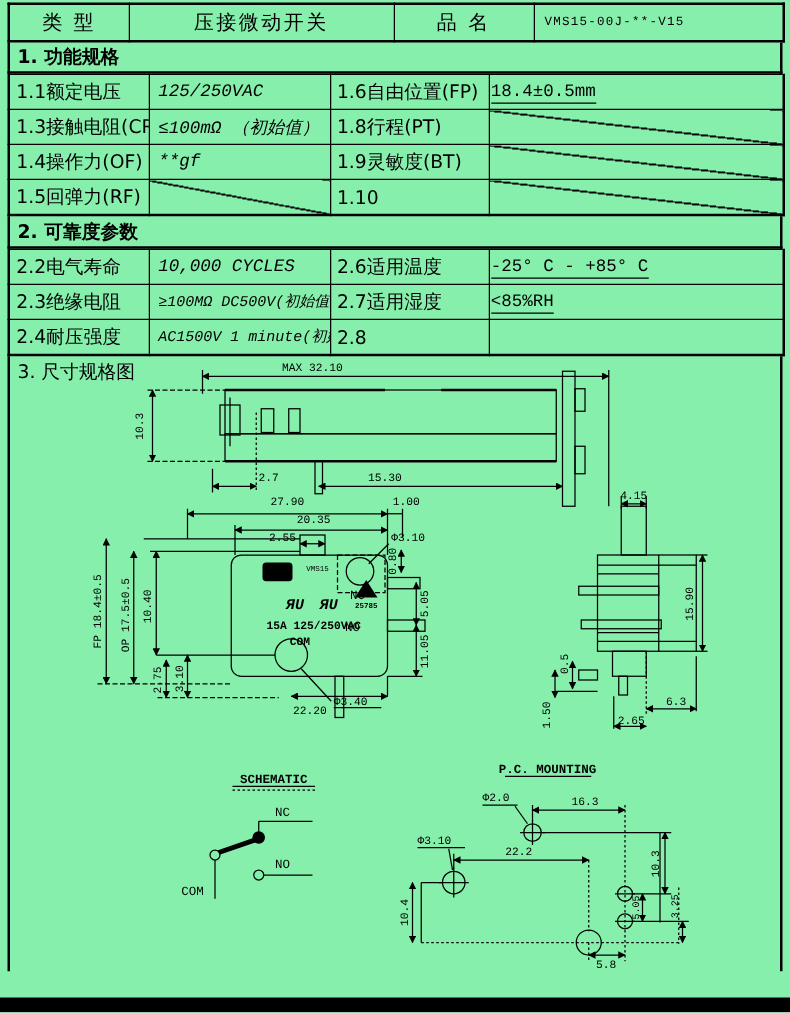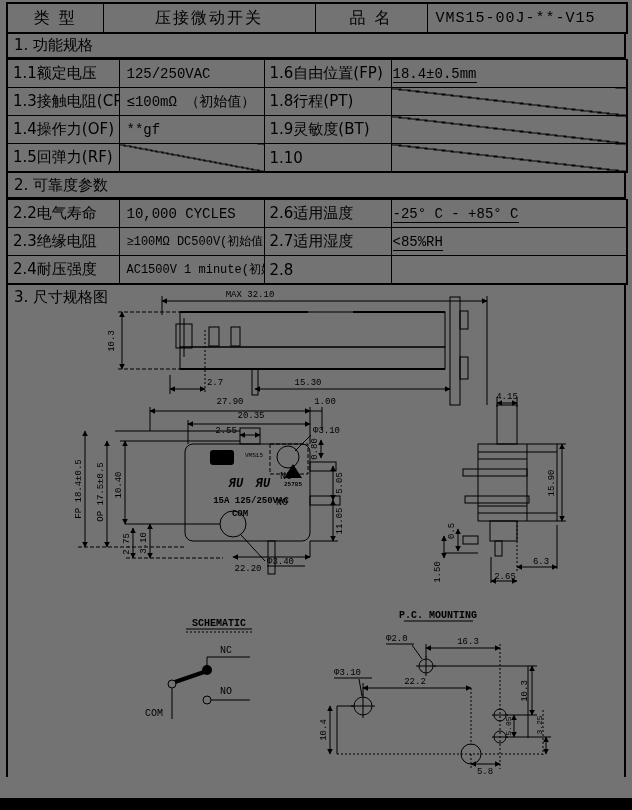--- a/index.html
+++ b/index.html
@@ -1,31 +1,31 @@
 <!DOCTYPE html>
 <html><head>
 <meta charset="utf-8">
 <style>
   html,body{margin:0;padding:0;background:#e8e8e8;}
-  .page{width:632px;height:810px;background:#737373;position:relative;overflow:hidden;
+  .page{width:632px;height:810px;background:#86efac;position:relative;overflow:hidden;
         font-family:"DejaVu Sans",sans-serif;color:#000;}
   .inner{position:absolute;left:6px;top:2px;width:620px;}
   table{border-collapse:collapse;table-layout:fixed;width:620px;}
   table,td{border:1px solid #000;}
   table{border:2px solid #000;}
   td{height:25px;overflow:hidden;white-space:nowrap;}
   td.hd{height:26px;text-align:center;font-size:16px;letter-spacing:2px;}
-  td.hv{font-family:"Liberation Mono",monospace;font-size:15px;padding-left:8px;letter-spacing:1px;}
+  td.hv{font-family:"Liberation Mono",monospace;font-size:10px;padding-left:8px;letter-spacing:1px;}
   td.l{font-size:15px;padding-left:5px;}
-  td.v{font-family:"Liberation Mono",monospace;font-size:14px;padding-left:7px;}
+  td.v{font-family:"Liberation Mono",monospace;font-size:14px;padding-left:7px;font-style:italic;}
   td.c{font-family:"Liberation Mono",monospace;font-size:14px;}
   td.diag{background:linear-gradient(to top right,transparent calc(50% - 0.7px),#000 calc(50% - 0.7px),#000 calc(50% + 0.7px),transparent calc(50% + 0.7px));}
   .u{border-bottom:1px solid #000;padding-bottom:0px;}
   .secbar{border:2px solid #000;border-top:none;height:24px;font-size:15px;
-          display:flex;align-items:center;padding-left:6px;box-sizing:content-box;}
+          display:flex;align-items:center;padding-left:6px;box-sizing:content-box;font-weight:bold;}
   .secbar.first{height:23px;}
   .drawblock{position:relative;border-left:2px solid #000;border-right:2px solid #000;height:492px;box-sizing:border-box;}
   .sec3title{position:absolute;left:6px;top:3px;font-size:15px;z-index:2;}
   svg{position:absolute;left:0;top:0;}
   .dim{font-family:"Liberation Mono",monospace;font-size:9px;fill:#000;}
   .dim2{font-family:"Liberation Mono",monospace;font-size:8px;fill:#000;}
   .mark{font-family:"Liberation Mono",monospace;fill:#000;}
   .ttl{font-family:"Liberation Mono",monospace;font-size:10px;font-weight:bold;fill:#000;}
   .ln{stroke:#000;stroke-width:1;fill:none;}
   .thk{stroke:#000;stroke-width:2;fill:none;}

